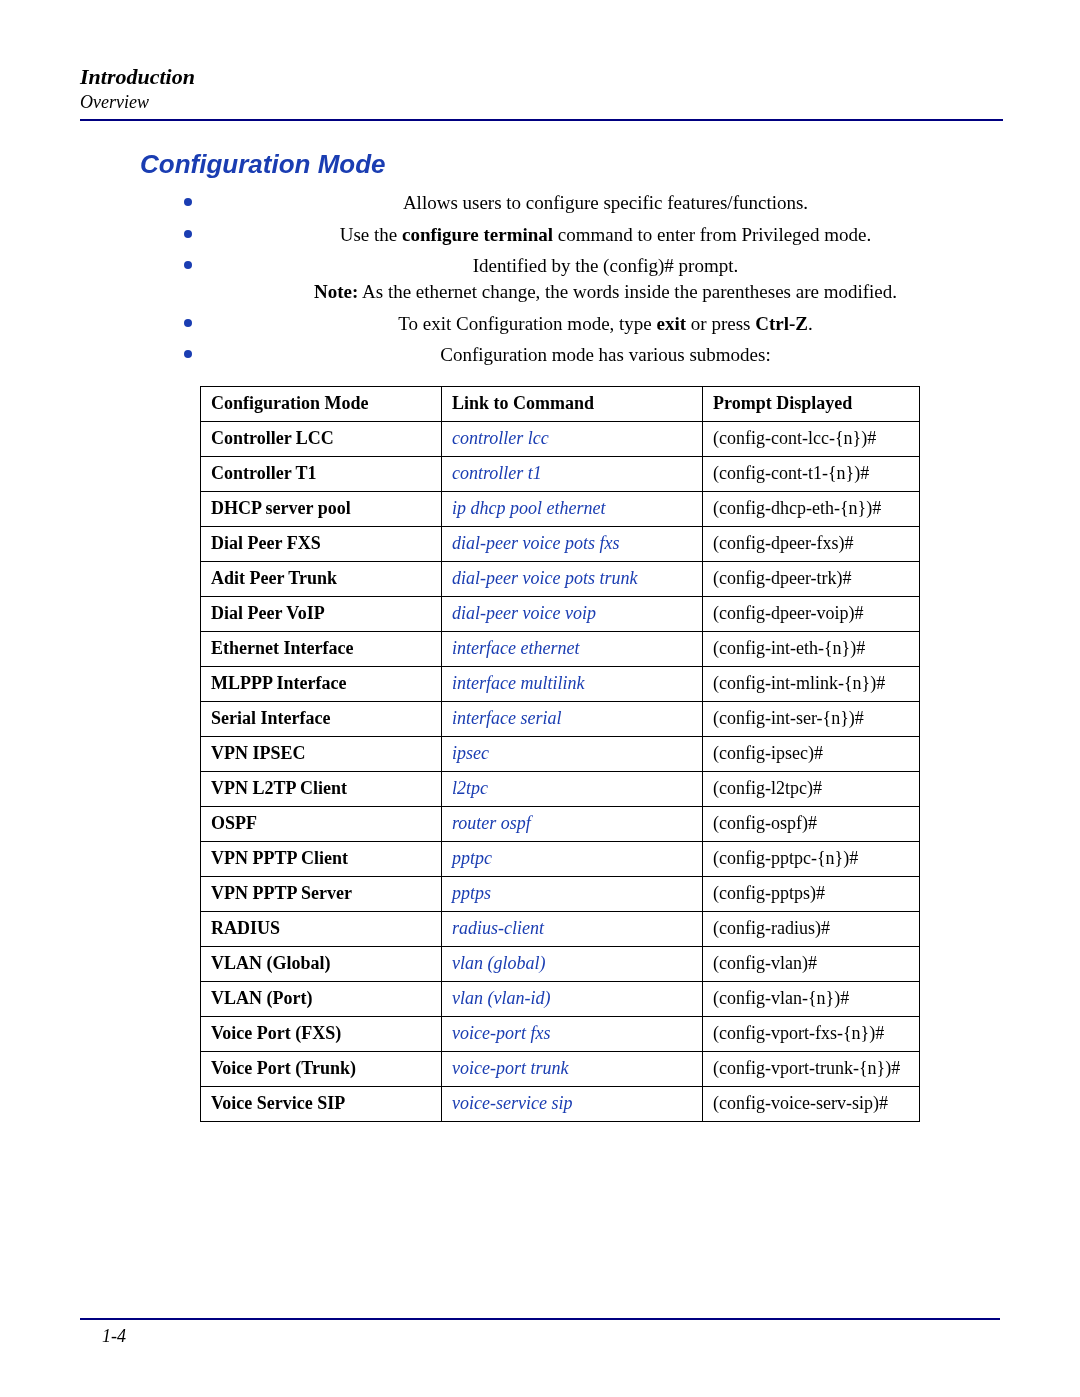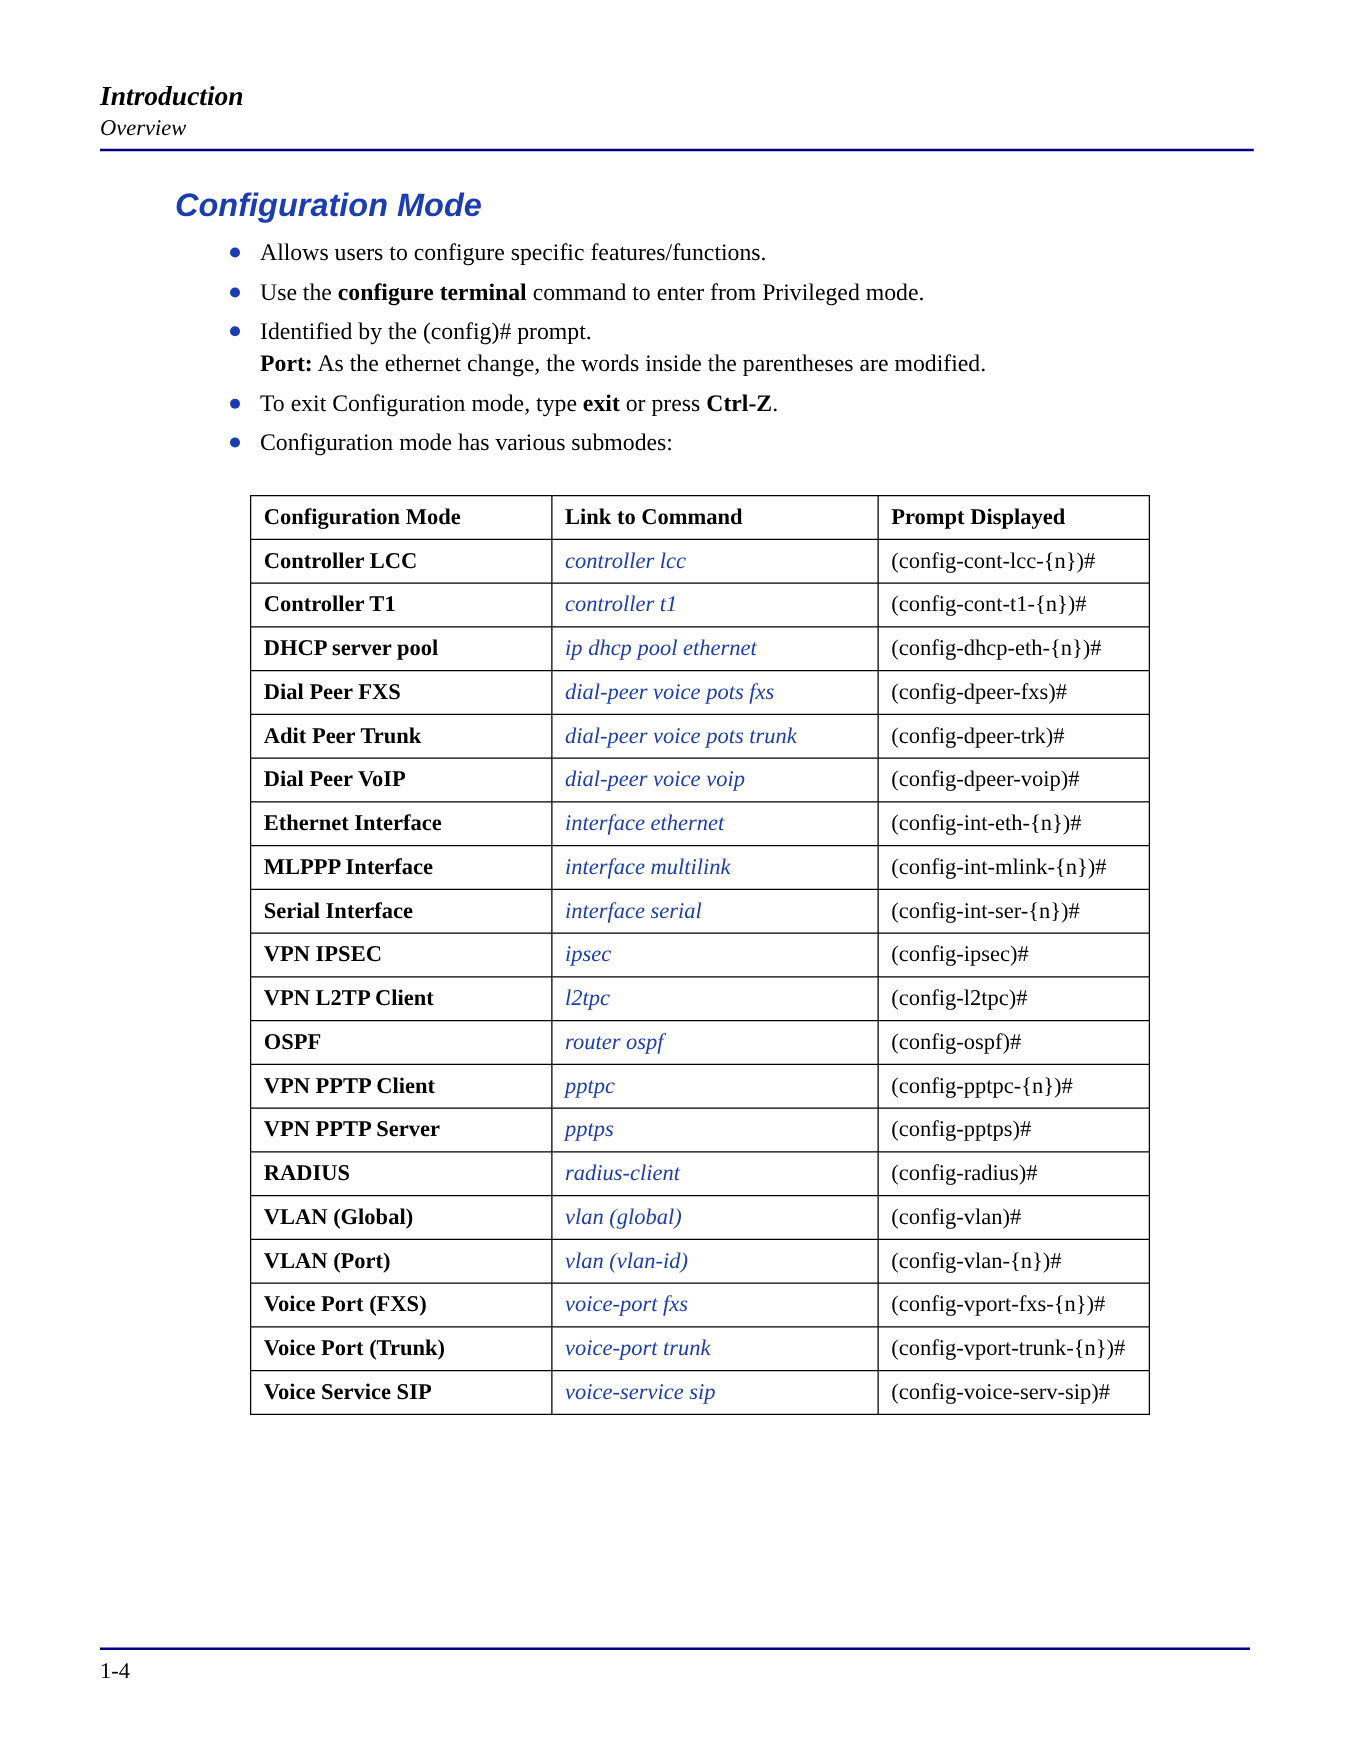--- a/index.html
+++ b/index.html
@@ -37,24 +37,25 @@
   .section-title {
     color: #1a3db2;
     font-family: Arial, Helvetica, sans-serif;
     font-weight: bold;
     font-style: italic;
     font-size: 26px;
     margin: 0 0 10px 60px;
   }
   ul.bullets {
     list-style: none;
-    margin: 0 0 28px 100px;
+    margin: 0 0 18px 100px;
     padding: 0;
     font-size: 19px;
     line-height: 1.35;
+    text-align: center;
   }
   ul.bullets > li {
     position: relative;
     padding-left: 28px;
     margin-bottom: 6px;
   }
   ul.bullets > li::before {
     content: "";
     position: absolute;
     left: 4px;
@@ -109,20 +110,22 @@
   }
   .footer-rule {
     border: none;
     border-top: 2px solid #000080;
     margin: 0 0 6px 0;
   }
   .footer-row {
     display: flex;
     justify-content: space-between;
     font-size: 18px;
+    font-style: italic;
+    margin-left: 22px;
   }
 </style>
 </head>
 <body>
 
 <div class="page">
 
   <div class="header-block">
     <div class="hdr-title">Introduction</div>
     <div class="hdr-sub">Overview</div>
@@ -134,21 +137,21 @@
   <ul class="bullets">
     <li>
       <span>Allows users to configure specific features/functions.</span>
     </li>
     <li>
       <span>Use the </span><span class="bold">configure terminal</span><span> command to enter from Privileged mode.</span>
     </li>
     <li>
       <span>Identified by the (config)# prompt.</span>
       <span class="sub-note">
-        <span class="bold">Port:</span><span> As the ethernet change, the words inside the parentheses are modified.</span>
+        <span class="bold">Note:</span><span> As the ethernet change, the words inside the parentheses are modified.</span>
       </span>
     </li>
     <li>
       <span>To exit Configuration mode, type </span><span class="bold">exit</span><span> or press </span><span class="bold">Ctrl-Z</span><span>.</span>
     </li>
     <li>
       <span>Configuration mode has various submodes:</span>
     </li>
   </ul>
 

